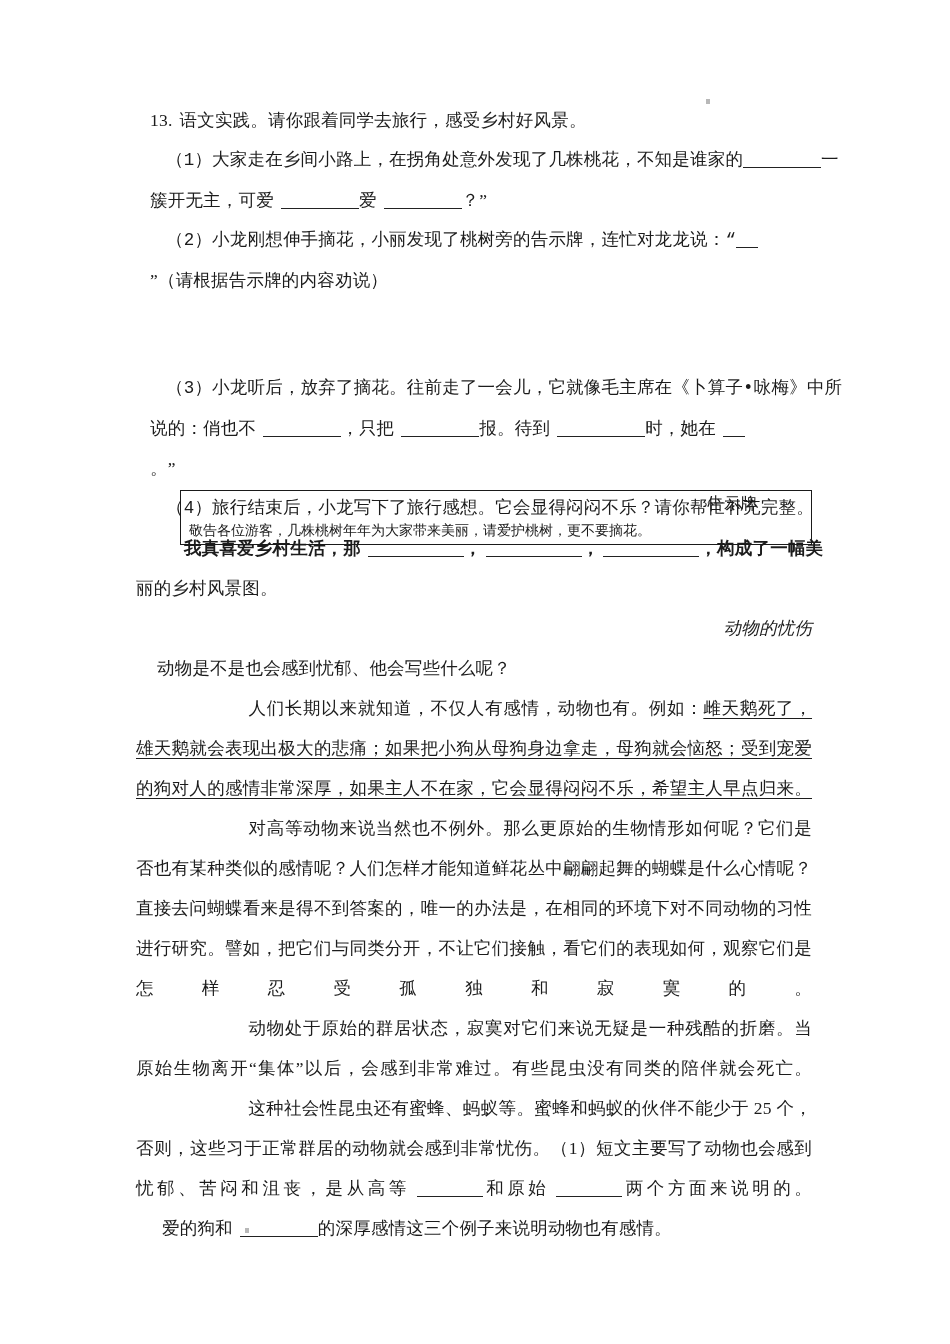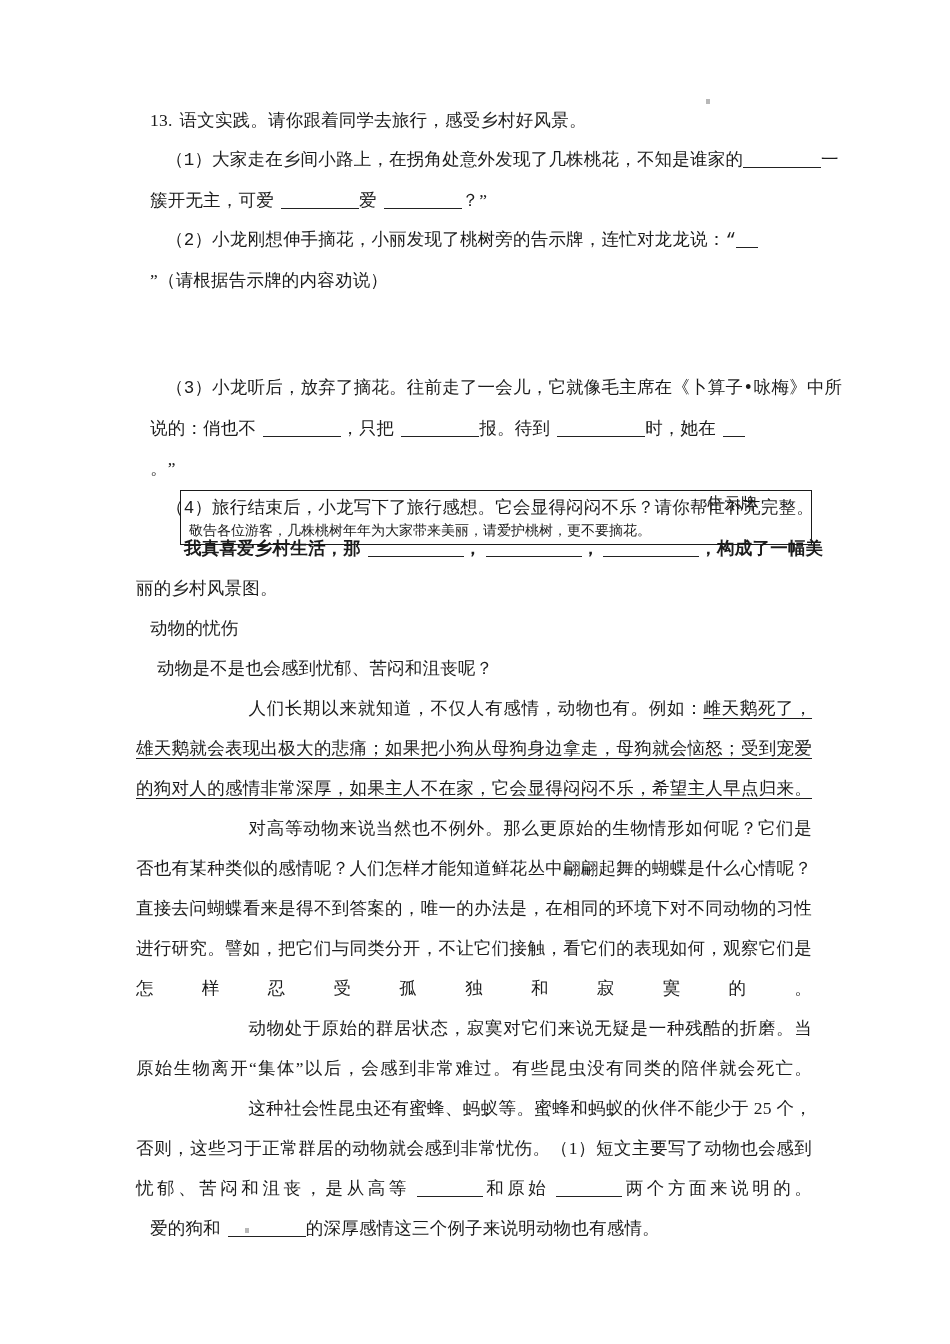--- a/index.html
+++ b/index.html
@@ -37,21 +37,21 @@
   .just {
     white-space: normal;
     text-align: justify;
     text-align-last: justify;
   }
   .q-num {
     padding-left: 0;
   }
   .indent1 { padding-left: 16px; font-family: Liberation Mono, monospace; }
   .indent2 { padding-left: 34px; font-weight: bold; }
-  .indent-center { padding-left: 0; text-align: left; }
+  .indent-center { padding-left: 0; text-align: right; font-style: italic; }
 
   
   .blank {
     display: inline-block;
     border-bottom: 1.4px solid #222;
     vertical-align: -3px;
     height: 15px;
   }
   .b-sm  { width: 54px; }
   .b-md  { width: 66px; }
@@ -155,37 +155,37 @@
     <div class="line" style="margin-left:-14px;">
       <span>丽的乡村风景图。</span>
     </div>
 
 
     <div class="line indent-center">
       <span>动物的忧伤</span>
     </div>
 
     <div class="line">
-      <span class="spacer"></span><span>动物是不是也会感到忧郁、苦闷和沮丧呢？</span>
+      <span class="spacer"></span><span>动物是不是也会感到忧郁、他会写些什么呢？</span>
     </div>
 
     <div class="line just" style="margin-left:-14px; width:676px;">
       <span style="display:inline-block;width:112px;"></span><span>人们长期以来就知道，不仅人有感情，动物也有。例如：</span><span class="ul">雌天鹅死了，雄天鹅就会表现出极大的悲痛；如果把小狗从母狗身边拿走，母狗就会恼怒；受到宠爱的狗对人的感情非常深厚，如果主人不在家，它会显得闷闷不乐，希望主人早点归来。</span>
     </div>
 
     <div class="line just" style="margin-left:-14px; width:676px;">
       <span style="display:inline-block;width:112px;"></span><span>对高等动物来说当然也不例外。那么更原始的生物情形如何呢？它们是否也有某种类似的感情呢？人们怎样才能知道鲜花丛中翩翩起舞的蝴蝶是什么心情呢？直接去问蝴蝶看来是得不到答案的，唯一的办法是，在相同的环境下对不同动物的习性进行研究。譬如，把它们与同类分开，不让它们接触，看它们的表现如何，观察它们是怎样忍受孤独和寂寞的。</span>
     </div>
 
     <div class="line just" style="margin-left:-14px; width:676px;">
       <span style="display:inline-block;width:112px;"></span><span>动物处于原始的群居状态，寂寞对它们来说无疑是一种残酷的折磨。当原始生物离开“集体”以后，会感到非常难过。有些昆虫没有同类的陪伴就会死亡。</span>
     </div>
 
     <div class="line just" style="margin-left:-14px; width:676px;">
       <span style="display:inline-block;width:112px;"></span><span>这种社会性昆虫还有蜜蜂、蚂蚁等。蜜蜂和蚂蚁的伙伴不能少于 25 个，否则，这些习于正常群居的动物就会感到非常忧伤。</span><span>（1）</span><span>短文主要写了动物也会感到忧郁、苦闷和沮丧，是从高等</span><span class="spacer"></span><span class="blank b-md"></span><span>和原始</span><span class="spacer"></span><span class="blank b-md"></span><span>两个方面来说明的。</span>
     </div>
 
-    <div class="line" style="margin-left:0px;">
+    <div class="line" style="margin-left:12px;">
       <span>爱的狗和</span><span class="spacer"></span><span class="blank b-lg"></span><span>的深厚感情这三个例子来说明动物也有感情。</span>
     </div>
 
   </div>
 </div>
 
 </body></html>

